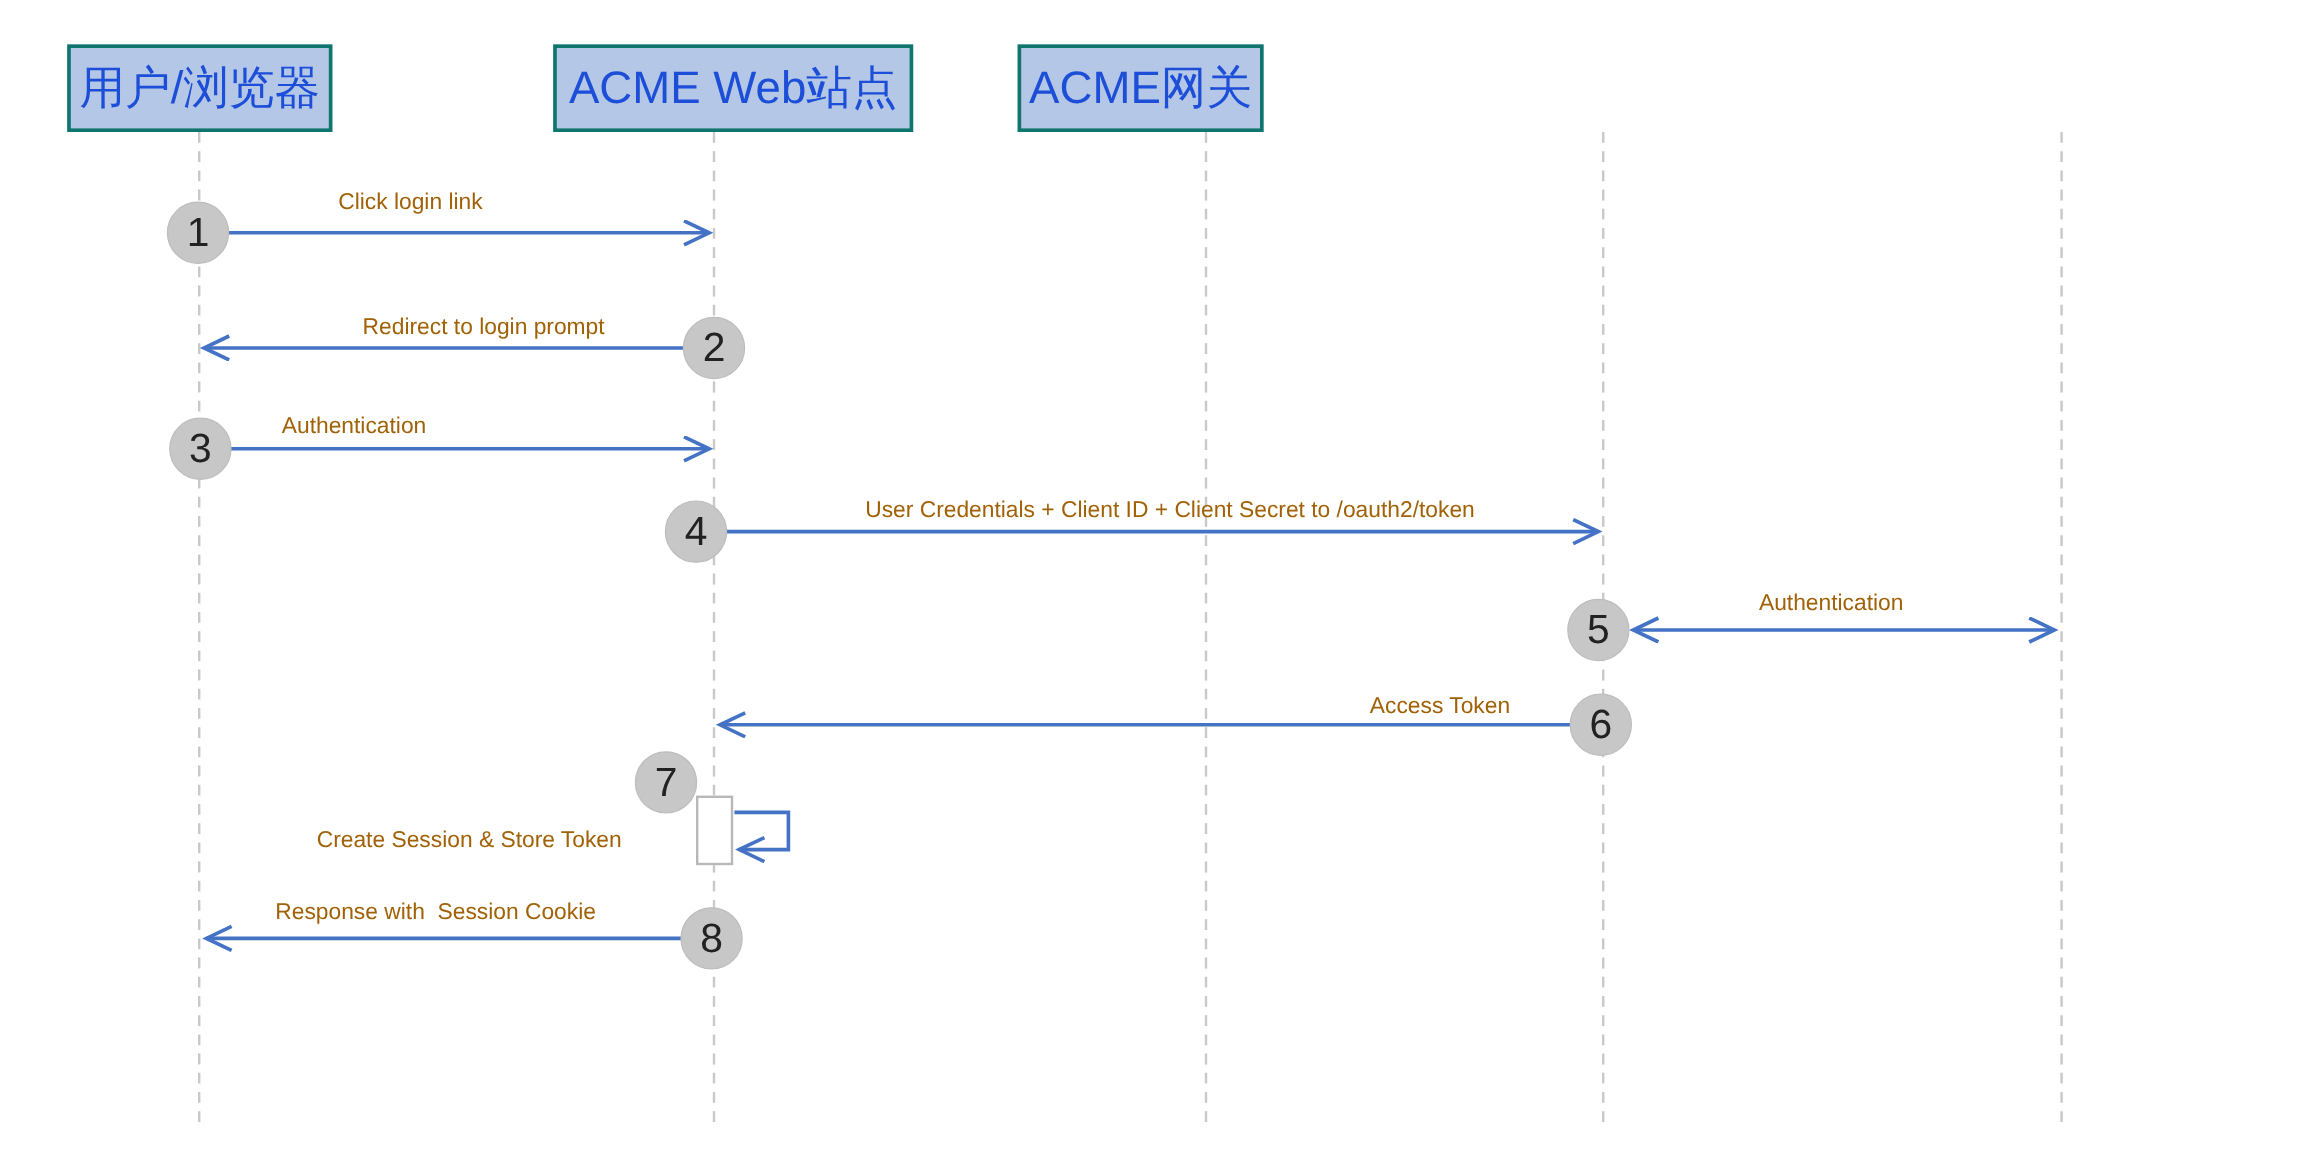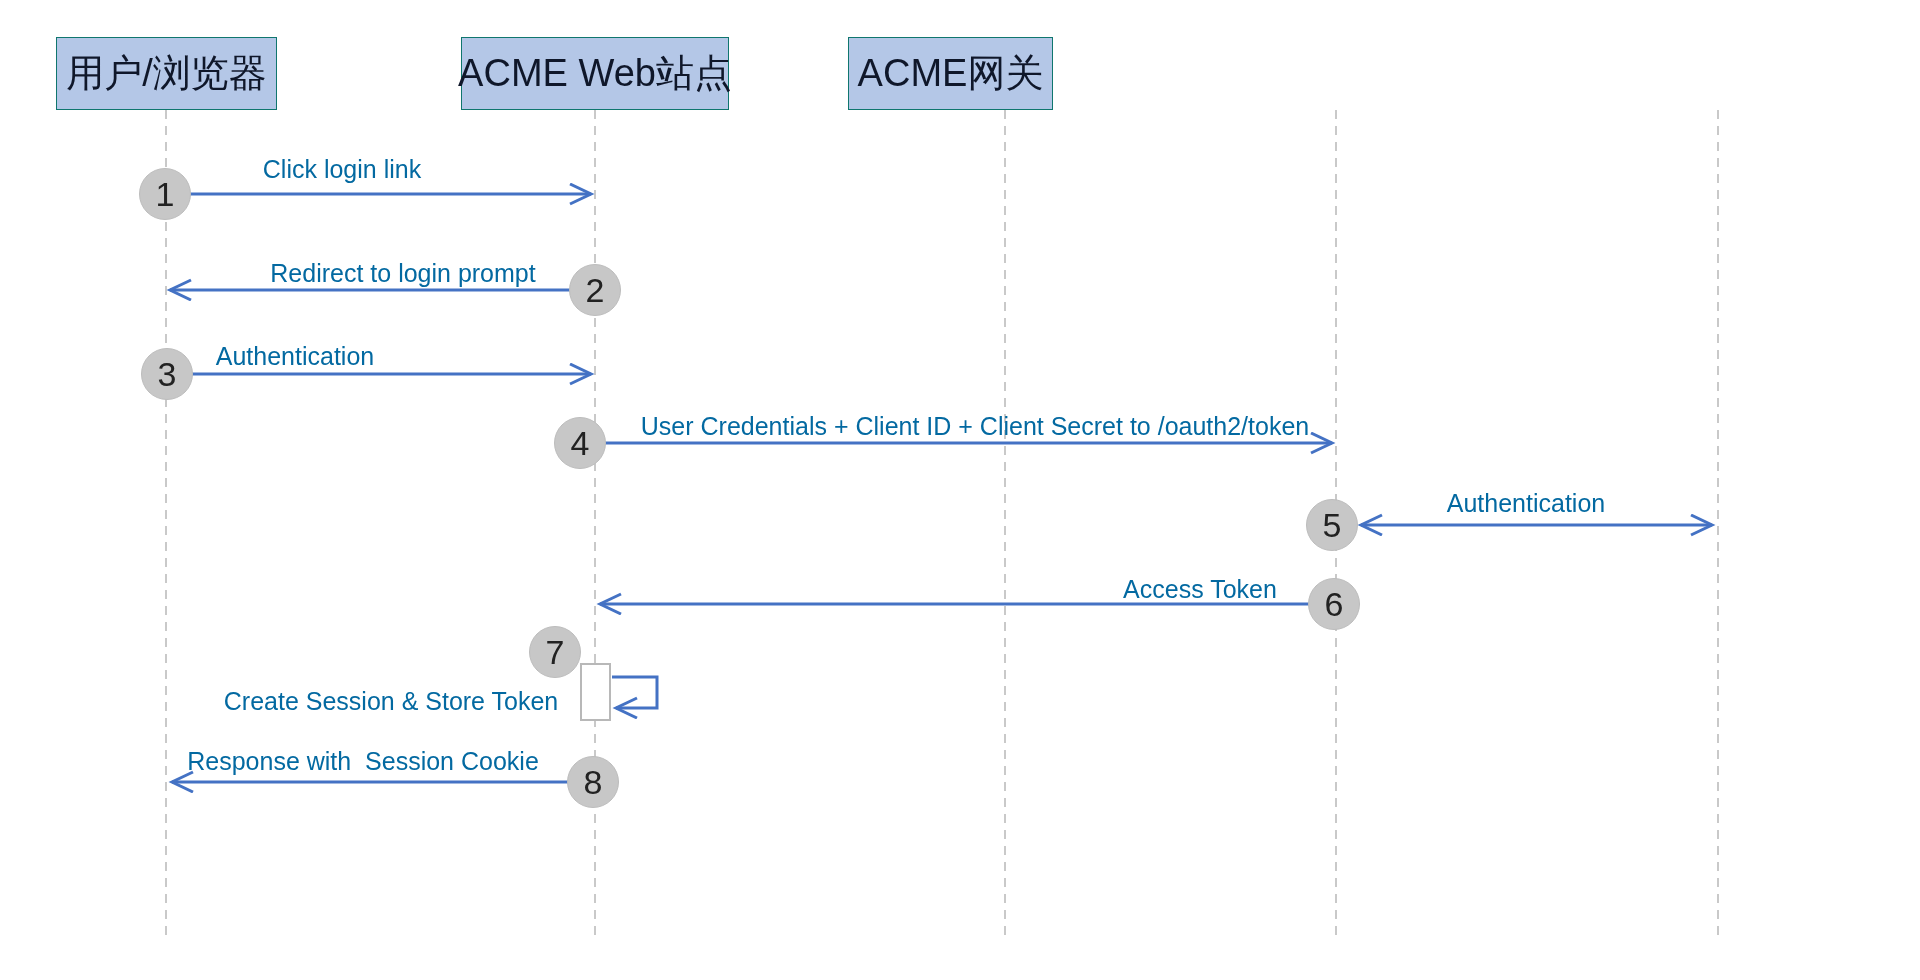--- a/index.html
+++ b/index.html
@@ -19,35 +19,35 @@
     left: 0; top: 0;
     width: 1920px; height: 980px;
     z-index: 1;
   }
 
   .actor-box {
     position: absolute;
     top: 37px;
     height: 73px;
     background: #b4c7e7;
-    border: 1px solid #0f766e;
-    color: #0f172a;
+    border: 3px solid #0f766e;
+    color: #1d4ed8;
     font-size: 38px;
     display: flex;
     align-items: center;
     justify-content: center;
     z-index: 4;
     white-space: nowrap;
   }
 
   .msg {
     position: absolute;
     transform: translateX(-50%);
-    color: #0369a1;
-    font-size: 25px;
+    color: #a16207;
+    font-size: 19px;
     line-height: 32px;
     white-space: pre;
     z-index: 2;
   }
 
   .step-circle {
     position: absolute;
     width: 52px;
     height: 52px;
     border-radius: 50%;
@@ -97,21 +97,21 @@
     <line x1="595" y1="290" x2="170" y2="290" stroke="#4472c4" stroke-width="3" marker-end="url(#ah-end)"></line>
     <line x1="170" y1="374" x2="591" y2="374" stroke="#4472c4" stroke-width="3" marker-end="url(#ah-end)"></line>
     <line x1="580" y1="443" x2="1332" y2="443" stroke="#4472c4" stroke-width="3" marker-end="url(#ah-end)"></line>
     <line x1="1361" y1="525" x2="1712" y2="525" stroke="#4472c4" stroke-width="3" marker-start="url(#ah-start)" marker-end="url(#ah-end)"></line>
     <line x1="1336" y1="604" x2="600" y2="604" stroke="#4472c4" stroke-width="3" marker-end="url(#ah-end)"></line>
     <path d="M612,677 L657,677 L657,708 L616,708" fill="none" stroke="#4472c4" stroke-width="3" marker-end="url(#ah-end)"></path>
     <line x1="593" y1="782" x2="172" y2="782" stroke="#4472c4" stroke-width="3" marker-end="url(#ah-end)"></line>
   </svg>
 
   <div class="actor-box" style="left:56px;  width:221px;">用户/浏览器</div>
-  <div class="actor-box" style="left:461px; width:268px;">ACME Web站点</div>
+  <div class="actor-box" style="left:461px; width:300px;">ACME Web站点</div>
   <div class="actor-box" style="left:848px; width:205px;">ACME网关</div>
 
   <div class="msg" style="left:342px;  top:153px;">Click login link</div>
   <div class="msg" style="left:403px;  top:257px;">Redirect to login prompt</div>
   <div class="msg" style="left:295px;  top:340px;">Authentication</div>
   <div class="msg" style="left:975px;  top:410px;">User Credentials + Client ID + Client Secret to /oauth2/token</div>
   <div class="msg" style="left:1526px; top:487px;">Authentication</div>
   <div class="msg" style="left:1200px; top:573px;">Access Token</div>
   <div class="msg" style="left:391px;  top:685px;">Create Session &amp; Store Token</div>
   <div class="msg" style="left:363px;  top:745px;">Response with  Session Cookie</div>

